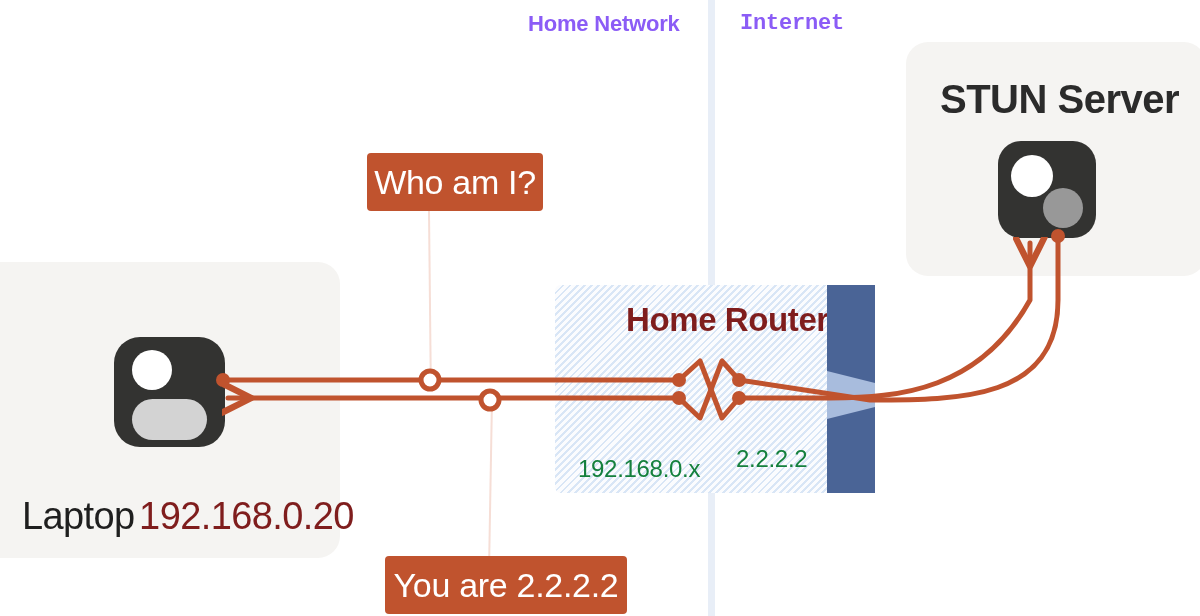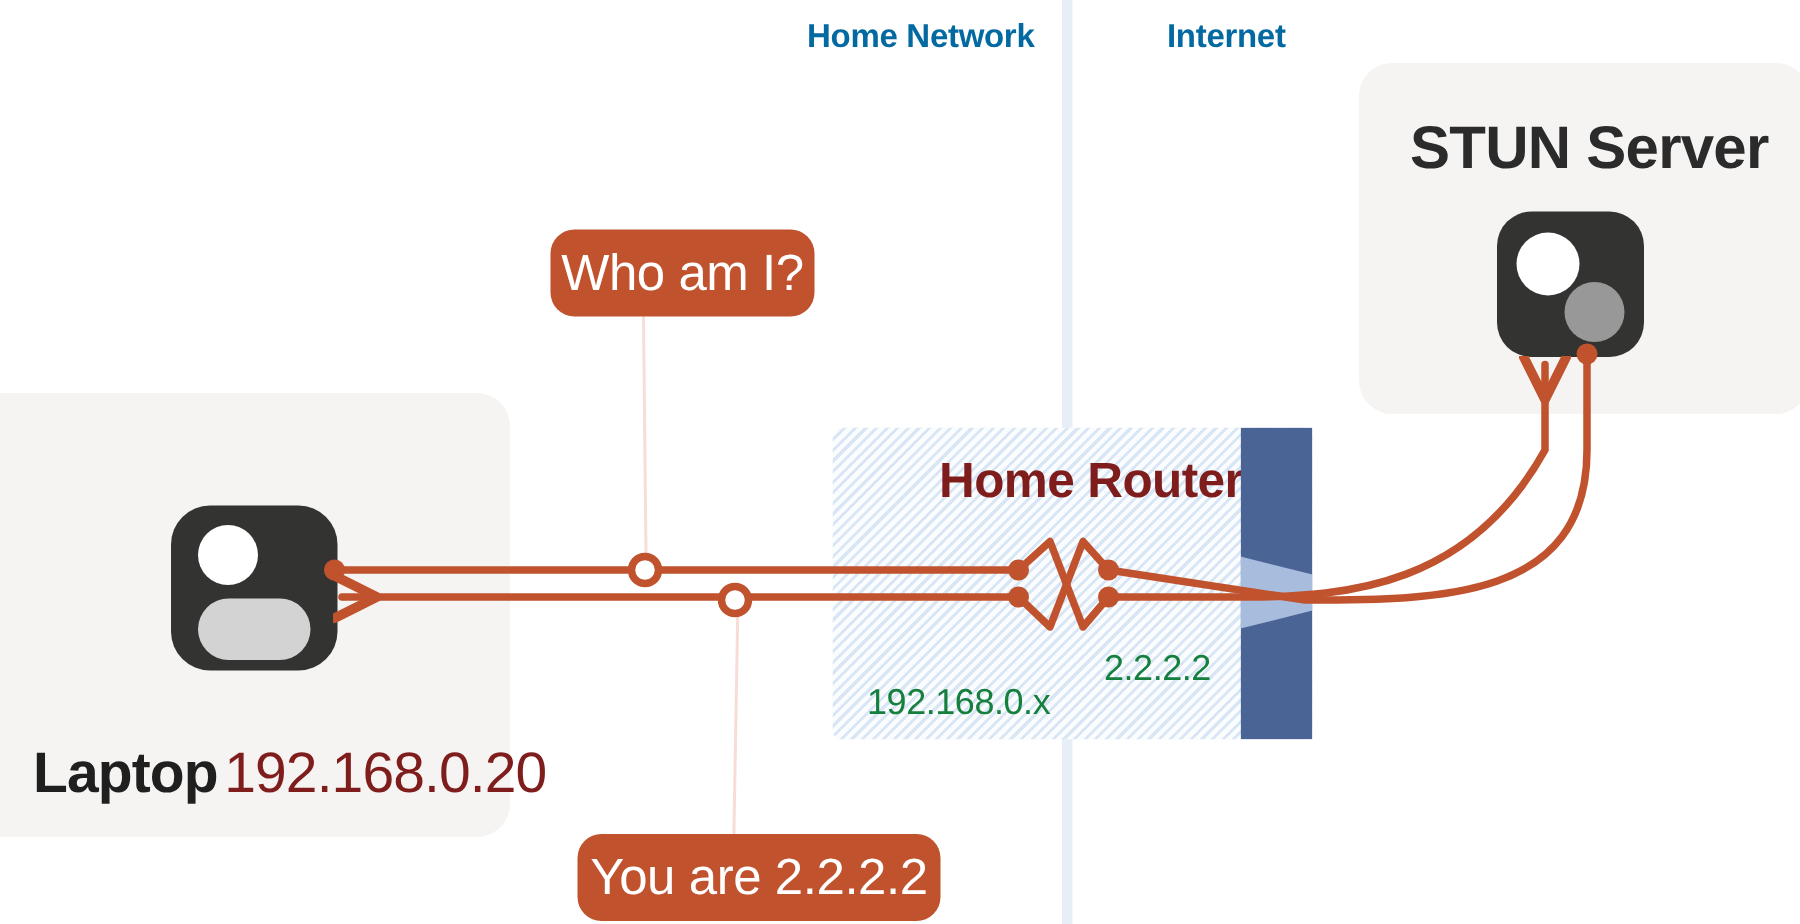--- a/index.html
+++ b/index.html
@@ -17,27 +17,26 @@
     height: 616px;
     overflow: hidden;
     background: #ffffff;
   }
 
   
   .zone-label {
     position: absolute;
     font-size: 22px;
     font-weight: bold;
-    color: #0369a1;
+    color: #8b5cf6;
     white-space: nowrap;
     letter-spacing: -0.2px;
-    margin-left: 10px;
   }
   #zone-home  { left: 528px; top: 11px; }
-  #zone-inet  { left: 768px; top: 11px; }
+  #zone-inet  { left: 740px; top: 11px; font-family: Liberation Mono, monospace; }
 
   .zone-divider {
     position: absolute;
     left: 708px;
     top: 0px;
     width: 7px;
     height: 616px;
     background: #e8eef7;
   }
 
@@ -73,21 +72,21 @@
   
   #laptop-caption {
     position: absolute;
     left: 22px;
     top: 497px;
     white-space: nowrap;
     line-height: 1;
   }
   #laptop-caption .name {
     font-size: 38px;
-    font-weight: bold;
+    font-weight: normal;
     color: #1f1f1f;
     letter-spacing: -0.6px;
   }
   #laptop-caption .ip {
     font-size: 38px;
     font-weight: normal;
     color: #7f1d1d;
     letter-spacing: -0.6px;
   }
 
@@ -159,37 +158,37 @@
     letter-spacing: -0.4px;
   }
   .router-ip {
     position: absolute;
     font-size: 24px;
     color: #15803d;
     white-space: nowrap;
     letter-spacing: -0.3px;
   }
   #router-ip-lan { left: 578px; top: 455px; }
-  #router-ip-wan { left: 736px; top: 432px; }
+  #router-ip-wan { left: 736px; top: 445px; }
 
   
   #nat-wall {
     position: absolute;
     left: 827px;
     top: 285px;
     width: 48px;
     height: 208px;
     overflow: hidden;
   }
 
   
   .bubble {
     position: absolute;
     background: #c0532e;
-    border-radius: 16px;
+    border-radius: 4px;
     color: #ffffff;
     display: flex;
     align-items: center;
     justify-content: center;
     white-space: nowrap;
     font-size: 34px;
     letter-spacing: -0.3px;
   }
   #bubble-who {
     left: 367px;

